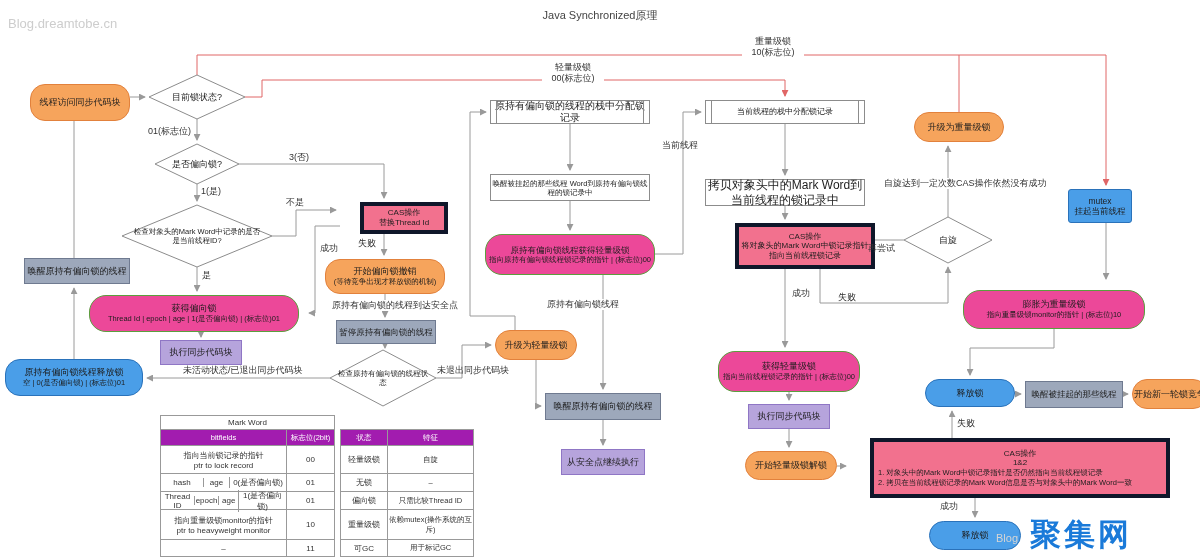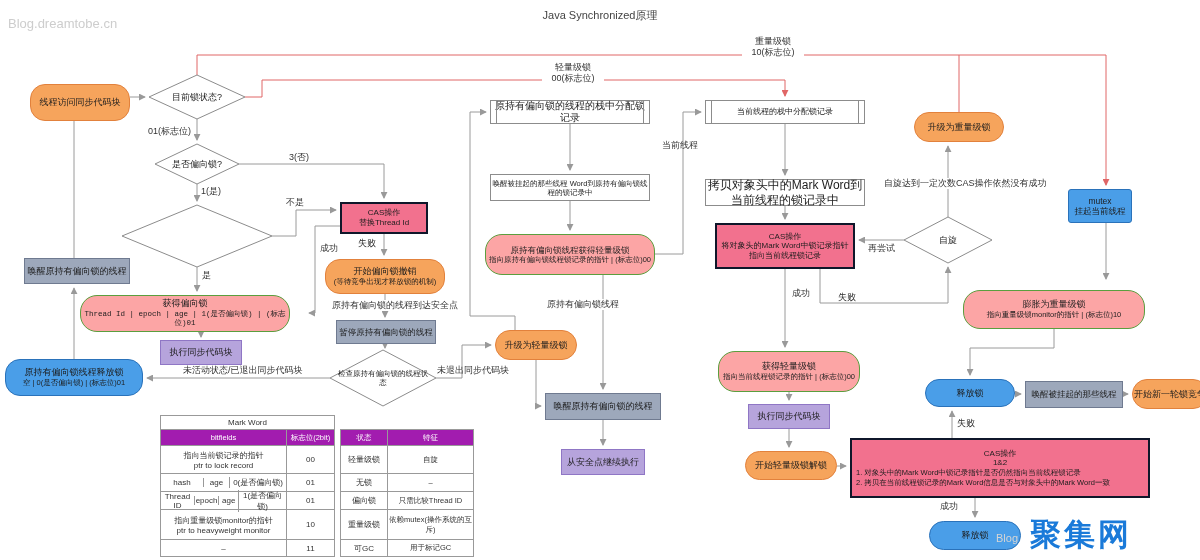--- a/index.html
+++ b/index.html
@@ -2,26 +2,26 @@
 <html><head>
 <meta charset="utf-8">
 <style>
   html,body{margin:0;padding:0;background:#fff;font-family:"Liberation Sans","DejaVu Sans",sans-serif;}
   #canvas{position:relative;width:1200px;height:560px;background:#fff;overflow:hidden;}
   #wires{position:absolute;left:0;top:0;width:1200px;height:560px;}
   .node{position:absolute;box-sizing:border-box;display:flex;flex-direction:column;align-items:center;justify-content:center;
         text-align:center;font-size:9px;line-height:1.2;color:#1d1d1d;white-space:pre-line;z-index:2;}
   .pill{border-radius:15px;}
   .orange{background:#f6a45c;border:1px solid #e2813c;}
-  .green{background:#fca5a5;border:1px solid #5b9e3e;border-radius:17px;}
+  .green{background:#ec4899;border:1px solid #5b9e3e;border-radius:17px;}
   .blue{background:#4a9ee8;border:1px solid #2a72ba;}
   .bluebox{background:#4a9ee8;border:1px solid #2a72ba;border-radius:3px;}
   .gray{background:#9da8bb;border:1px solid #6f7a90;}
   .purple{background:#b6a4dc;border:1px solid #8f76c5;}
-  .pink{background:#f2718e;border:2px solid #0f172a;font-size:8px;}
+  .pink{background:#f2718e;border:4px solid #0f172a;font-size:8px;margin-left:20px;}
   .whitebox{background:#fff;border:1px solid #8c8c8c;}
   .proc::before,.proc::after{content:"";position:absolute;top:0;bottom:0;width:1px;background:#8c8c8c;}
   .proc::before{left:5px;} .proc::after{right:5px;}
   .dmtext{background:transparent;border:none;z-index:3;}
   .ns{font-size:7.5px;line-height:1.25;}
   .small{font-size:7.5px;}
   .left-line{align-self:flex-start;text-align:left;font-size:7.5px;line-height:1.3;}
   .elabel{position:absolute;font-size:9px;color:#333;white-space:pre;z-index:4;line-height:1.2;}
   .wbg{background:#fff;padding:0 2px;text-align:center;}
   .ctr{text-align:center;}
@@ -112,24 +112,25 @@
       <polygon points="197,205 272,236 197,267 122,236"></polygon>
       <polygon points="383,350 436,378 383,406 330,378"></polygon>
       <polygon points="948,217 992,240 948,263 904,240"></polygon>
     </g>
   </svg>
 
   <div class="node orange pill" style="left:30px;top:84px;width:100px;height:37px;">线程访问同步代码块</div>
 
   <div class="node dmtext" style="left:149px;top:75px;width:96px;height:44px;">目前锁状态?</div>
   <div class="node dmtext" style="left:155px;top:144px;width:84px;height:40px;">是否偏向锁?</div>
+  <div class="node dmtext small" style="left:132px;top:205px;width:130px;height:62px;">检查对象头的Mark Word中记录的是否是当前线程ID?</div>
   <div class="node dmtext small" style="left:337px;top:350px;width:92px;height:56px;">检查原持有偏向锁的线程状态</div>
   <div class="node dmtext" style="left:904px;top:217px;width:88px;height:46px;">自旋</div>
 
-  <div class="node green" style="left:80px;top:295px;width:210px;height:37px;font-family:Liberation Mono, monospace;">
+  <div class="node green" style="left:89px;top:295px;width:210px;height:37px;">
     <div>获得偏向锁</div>
     <div class="ns">Thread Id | epoch | age | 1(是否偏向锁) | (标志位)01</div>
   </div>
   <div class="node purple" style="left:160px;top:340px;width:82px;height:25px;">执行同步代码块</div>
   <div class="node gray" style="left:24px;top:258px;width:106px;height:26px;">唤醒原持有偏向锁的线程</div>
   <div class="node blue pill" style="left:5px;top:359px;width:138px;height:37px;">
     <div>原持有偏向锁线程释放锁</div>
     <div class="ns">空 | 0(是否偏向锁) | (标志位)01</div>
   </div>
 

